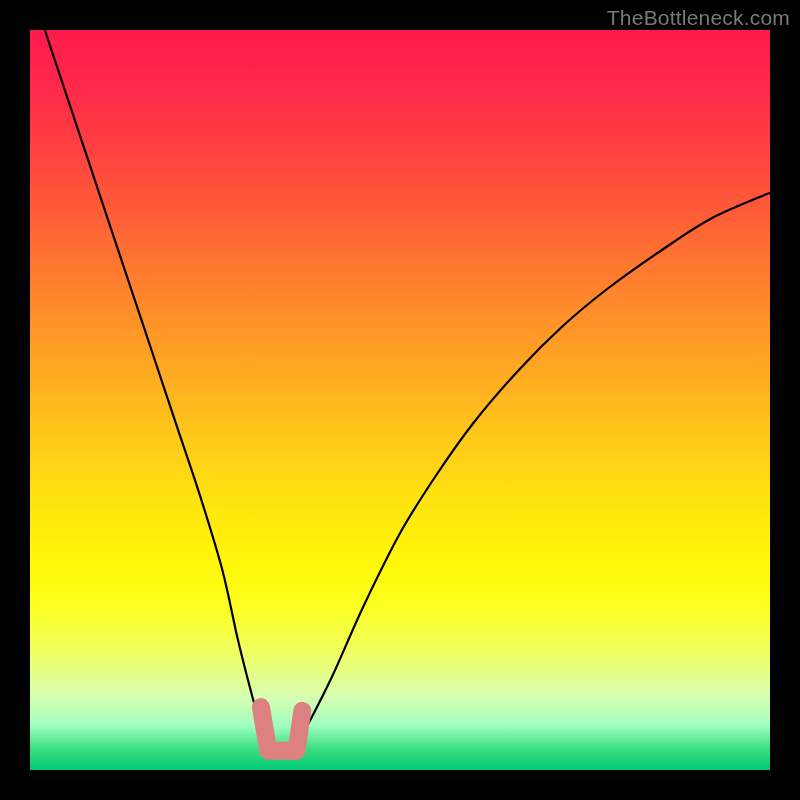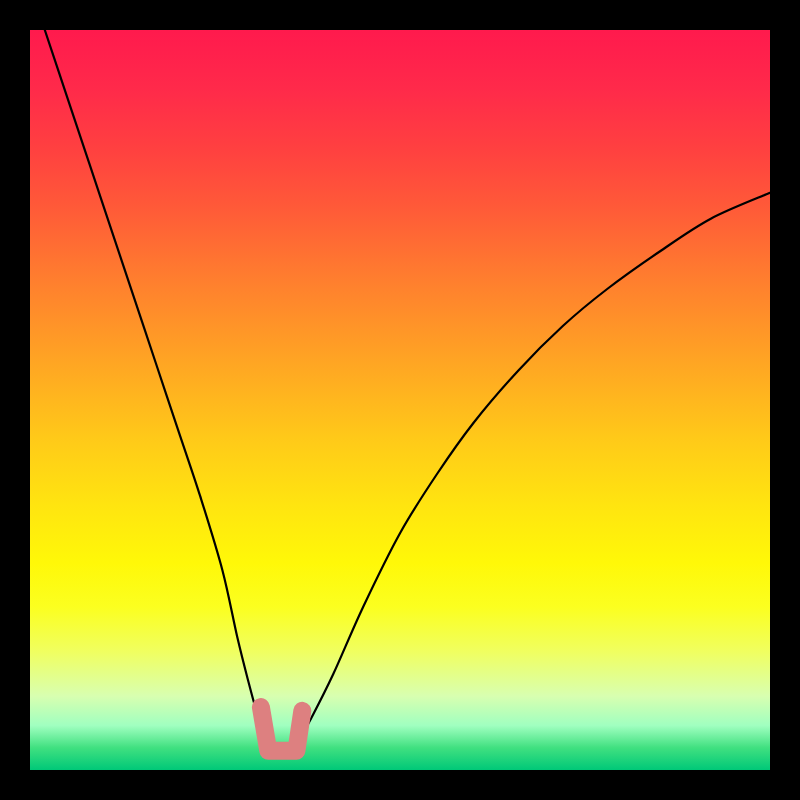--- a/index.html
+++ b/index.html
@@ -65,20 +65,21 @@
     font-size: 21px;
     font-weight: 500;
     letter-spacing: 0.2px;
   }
 </style>
 </head>
 <body>
 
 <div class="frame">
 
+  <div class="watermark">TheBottleneck.com</div>
 
   <div class="plot-area">
     <div class="gradient"></div>
 
     <svg class="curve-svg" viewBox="0 0 740 740" preserveAspectRatio="none">
       <path id="main-curve" fill="none" stroke="#000" stroke-width="2.2" stroke-linecap="round" d="M 14.8 0 C 18.5 11.100000000000003 29.599999999999998 44.40000000000002 37 66.60000000000002 C 44.4 88.80000000000003 51.800000000000004 111.00000000000004 59.2 133.20000000000005 C 66.60000000000001 155.40000000000006 74 177.60000000000008 81.4 199.80000000000007 C 88.80000000000001 222.00000000000006 96.2 244.2 103.60000000000001 266.4 C 111.00000000000001 288.59999999999997 118.4 310.79999999999995 125.80000000000001 332.99999999999994 C 133.20000000000002 355.19999999999993 140.6 377.4 148 399.59999999999997 C 155.4 421.79999999999995 162.8 442.76666666666665 170.20000000000002 466.2 C 177.60000000000002 489.6333333333333 186.23333333333335 516.7666666666668 192.4 540.2 C 198.56666666666666 563.6333333333333 202.88333333333335 588.3 207.20000000000002 606.8 C 211.51666666666668 625.3 214.6 637.0166666666667 218.29999999999998 651.2 C 221.99999999999997 665.3833333333334 226.31666666666666 681.4166666666666 229.4 691.9 C 232.48333333333335 702.3833333333333 234.33333333333334 708.7966666666666 236.8 714.1 C 239.26666666666668 719.4033333333334 241.98000000000002 721.87 244.20000000000002 723.72 C 246.42000000000002 725.57 248.14666666666665 725.2 250.11999999999998 725.2 C 252.0933333333333 725.2 253.32666666666668 725.57 256.04 723.72 C 258.75333333333333 721.87 262.20666666666665 720.02 266.4 714.1 C 270.5933333333333 708.1800000000001 275.0333333333333 699.9166666666667 281.2 688.2 C 287.3666666666667 676.4833333333333 294.76666666666665 662.3 303.4 643.8 C 312.0333333333333 625.3 321.9 600.6333333333333 333 577.2 C 344.1 553.7666666666668 357.66666666666663 525.4 370 503.2 C 382.33333333333337 481 394.66666666666674 462.5 407.00000000000006 444 C 419.33333333333337 425.5 430.43333333333334 409.4666666666667 444 392.20000000000005 C 457.56666666666666 374.9333333333334 473.6 356.43333333333334 488.40000000000003 340.4 C 503.20000000000005 324.3666666666666 518 309.56666666666666 532.8 296 C 547.5999999999999 282.43333333333334 561.1666666666667 271.3333333333333 577.2 259 C 593.2333333333333 246.66666666666666 611.7333333333333 233.71666666666667 629 222 C 646.2666666666667 210.28333333333333 662.3000000000001 198.56666666666672 680.8000000000001 188.70000000000005 C 699.3000000000001 178.83333333333337 730.1333333333333 167.11666666666665 740 162.79999999999995"></path>
       <path id="marker-u" fill="none" stroke="#dd8080" stroke-width="18" stroke-linecap="round" stroke-linejoin="round" d="M 230.88 677.1 L 238.28 720.76 L 266.4 720.76 L 272.32 680.8"></path>
     </svg>
   </div>
 

